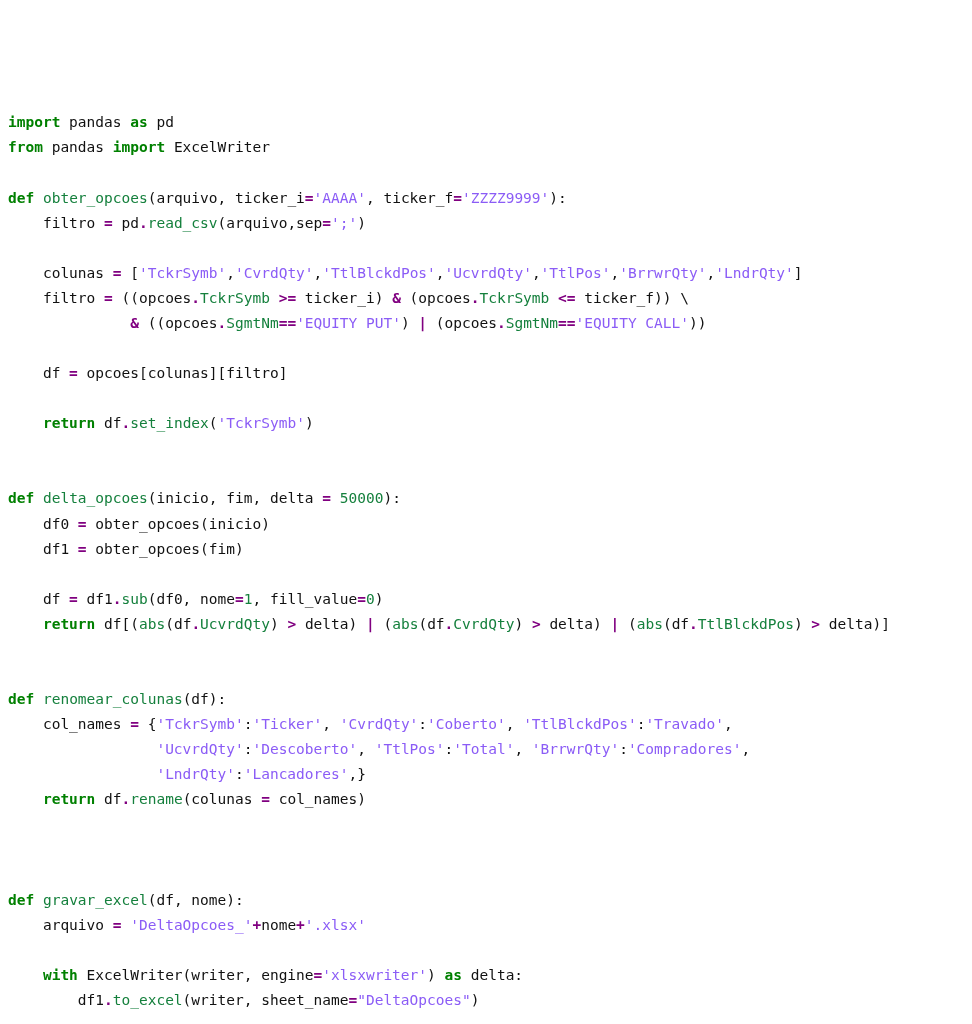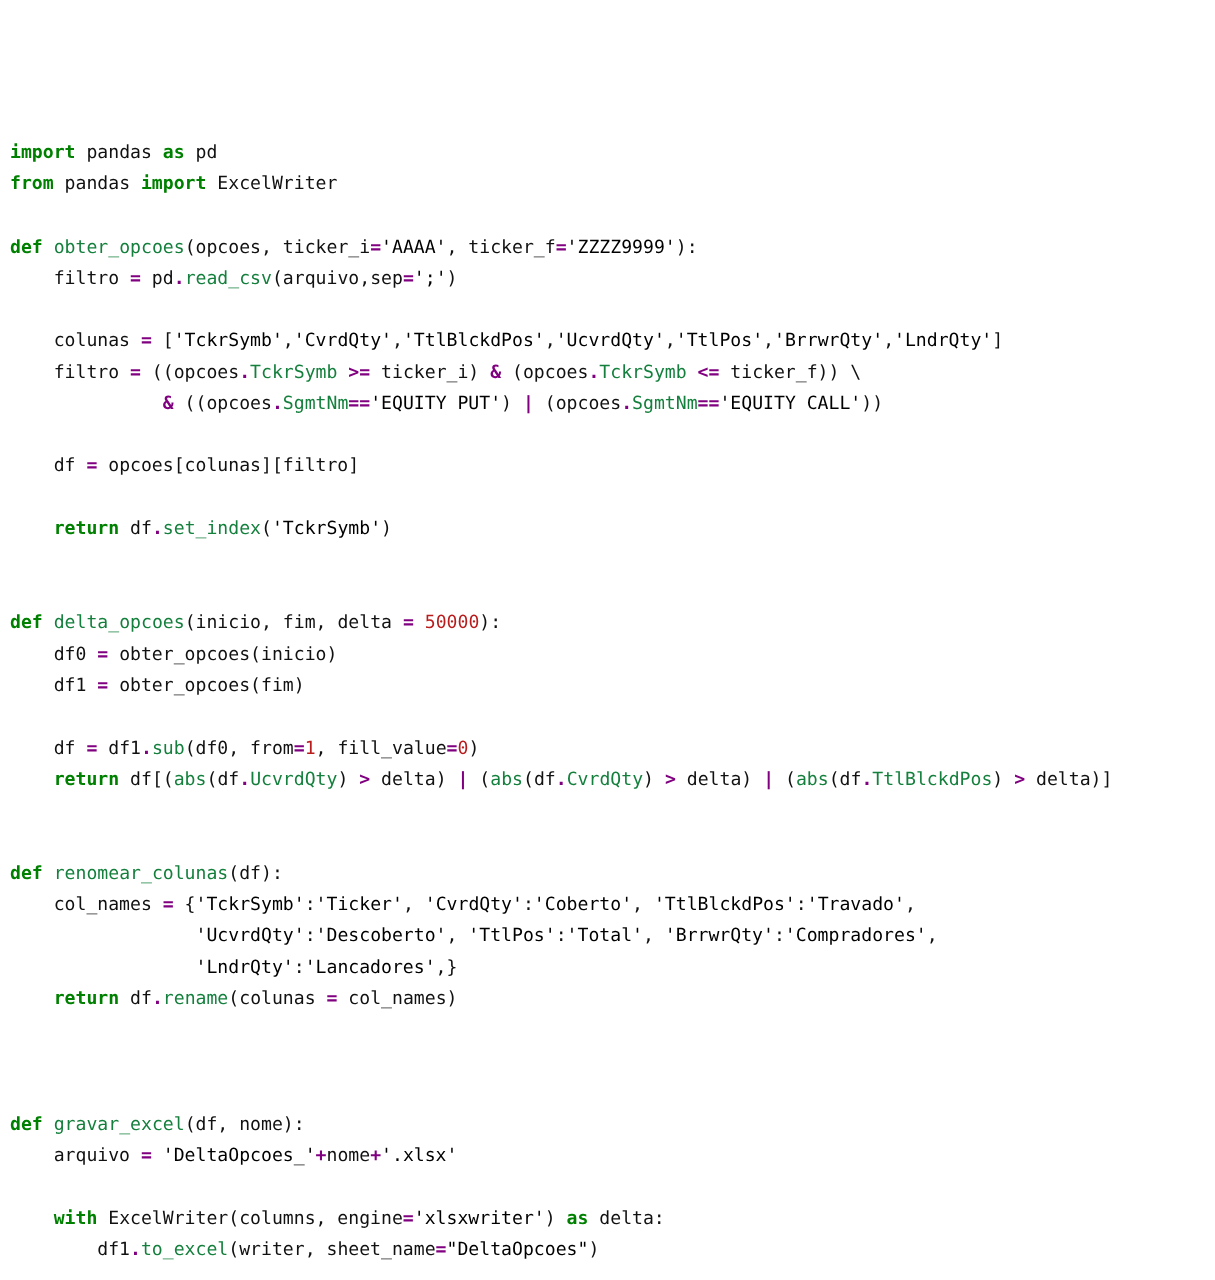--- a/index.html
+++ b/index.html
@@ -14,65 +14,65 @@
     box-sizing: border-box;
     font-family: "Consolas", "DejaVu Sans Mono", "Courier New", monospace;
     font-size: 14.5px;
     line-height: 1.73;
     color: #111;
     white-space: pre;
     overflow: hidden;
   }
   .kw  { color: #008000; font-weight: bold; }   
   .idb { color: #15803d; }                      
-  .num { color: #b91c1c; }                      
-  .str { color: #000000; }                      
+  .num { color: #15803d; }                      
+  .str { color: #8b5cf6; }                      
   .blk { color: #111; }                         
   .op  { color: #800080; font-weight: bold; }                         
 </style>
 </head>
 <body>
 
 
 
 <div id="code-container"><span class="code-line"><span class="kw">import</span><span class="blk"> pandas </span><span class="kw">as</span><span class="blk"> pd</span></span>
 <span class="code-line"><span class="kw">from</span><span class="blk"> pandas </span><span class="kw">import</span><span class="blk"> ExcelWriter</span></span>
 <span class="code-line">&nbsp;</span>
-<span class="code-line"><span class="kw">def</span><span class="blk"> </span><span class="idb">obter_opcoes</span><span class="blk">(opcoes, ticker_i</span><span class="op">=</span><span class="str">'AAAA'</span><span class="blk">, ticker_f</span><span class="op">=</span><span class="str">'ZZZZ9999'</span><span class="blk">):</span></span>
+<span class="code-line"><span class="kw">def</span><span class="blk"> </span><span class="idb">obter_opcoes</span><span class="blk">(arquivo, ticker_i</span><span class="op">=</span><span class="str">'AAAA'</span><span class="blk">, ticker_f</span><span class="op">=</span><span class="str">'ZZZZ9999'</span><span class="blk">):</span></span>
 <span class="code-line"><span class="blk">    filtro </span><span class="op">=</span><span class="blk"> pd</span><span class="op">.</span><span class="idb">read_csv</span><span class="blk">(arquivo,sep</span><span class="op">=</span><span class="str">';'</span><span class="blk">)</span></span>
 <span class="code-line">&nbsp;</span>
 <span class="code-line"><span class="blk">    colunas </span><span class="op">=</span><span class="blk"> [</span><span class="str">'TckrSymb'</span><span class="blk">,</span><span class="str">'CvrdQty'</span><span class="blk">,</span><span class="str">'TtlBlckdPos'</span><span class="blk">,</span><span class="str">'UcvrdQty'</span><span class="blk">,</span><span class="str">'TtlPos'</span><span class="blk">,</span><span class="str">'BrrwrQty'</span><span class="blk">,</span><span class="str">'LndrQty'</span><span class="blk">]</span></span>
 <span class="code-line"><span class="blk">    filtro </span><span class="op">=</span><span class="blk"> ((opcoes</span><span class="op">.</span><span class="idb">TckrSymb</span><span class="blk"> </span><span class="op">&gt;=</span><span class="blk"> ticker_i) </span><span class="op">&amp;</span><span class="blk"> (opcoes</span><span class="op">.</span><span class="idb">TckrSymb</span><span class="blk"> </span><span class="op">&lt;=</span><span class="blk"> ticker_f)) \</span></span>
 <span class="code-line"><span class="blk">              </span><span class="op">&amp;</span><span class="blk"> ((opcoes</span><span class="op">.</span><span class="idb">SgmtNm</span><span class="op">==</span><span class="str">'EQUITY PUT'</span><span class="blk">) </span><span class="op">|</span><span class="blk"> (opcoes</span><span class="op">.</span><span class="idb">SgmtNm</span><span class="op">==</span><span class="str">'EQUITY CALL'</span><span class="blk">))</span></span>
 <span class="code-line">&nbsp;</span>
 <span class="code-line"><span class="blk">    df </span><span class="op">=</span><span class="blk"> opcoes[colunas][filtro]</span></span>
 <span class="code-line">&nbsp;</span>
 <span class="code-line"><span class="blk">    </span><span class="kw">return</span><span class="blk"> df</span><span class="op">.</span><span class="idb">set_index</span><span class="blk">(</span><span class="str">'TckrSymb'</span><span class="blk">)</span></span>
 <span class="code-line">&nbsp;</span>
 <span class="code-line">&nbsp;</span>
 <span class="code-line"><span class="kw">def</span><span class="blk"> </span><span class="idb">delta_opcoes</span><span class="blk">(inicio, fim, delta </span><span class="op">=</span><span class="blk"> </span><span class="num">50000</span><span class="blk">):</span></span>
 <span class="code-line"><span class="blk">    df0 </span><span class="op">=</span><span class="blk"> obter_opcoes(inicio)</span></span>
 <span class="code-line"><span class="blk">    df1 </span><span class="op">=</span><span class="blk"> obter_opcoes(fim)</span></span>
 <span class="code-line">&nbsp;</span>
-<span class="code-line"><span class="blk">    df </span><span class="op">=</span><span class="blk"> df1</span><span class="op">.</span><span class="idb">sub</span><span class="blk">(df0, from</span><span class="op">=</span><span class="num">1</span><span class="blk">, fill_value</span><span class="op">=</span><span class="num">0</span><span class="blk">)</span></span>
+<span class="code-line"><span class="blk">    df </span><span class="op">=</span><span class="blk"> df1</span><span class="op">.</span><span class="idb">sub</span><span class="blk">(df0, nome</span><span class="op">=</span><span class="num">1</span><span class="blk">, fill_value</span><span class="op">=</span><span class="num">0</span><span class="blk">)</span></span>
 <span class="code-line"><span class="blk">    </span><span class="kw">return</span><span class="blk"> df[(</span><span class="idb">abs</span><span class="blk">(df</span><span class="op">.</span><span class="idb">UcvrdQty</span><span class="blk">) </span><span class="op">&gt;</span><span class="blk"> delta) </span><span class="op">|</span><span class="blk"> (</span><span class="idb">abs</span><span class="blk">(df</span><span class="op">.</span><span class="idb">CvrdQty</span><span class="blk">) </span><span class="op">&gt;</span><span class="blk"> delta) </span><span class="op">|</span><span class="blk"> (</span><span class="idb">abs</span><span class="blk">(df</span><span class="op">.</span><span class="idb">TtlBlckdPos</span><span class="blk">) </span><span class="op">&gt;</span><span class="blk"> delta)]</span></span>
 <span class="code-line">&nbsp;</span>
 <span class="code-line">&nbsp;</span>
 <span class="code-line"><span class="kw">def</span><span class="blk"> </span><span class="idb">renomear_colunas</span><span class="blk">(df):</span></span>
 <span class="code-line"><span class="blk">    col_names </span><span class="op">=</span><span class="blk"> {</span><span class="str">'TckrSymb'</span><span class="blk">:</span><span class="str">'Ticker'</span><span class="blk">, </span><span class="str">'CvrdQty'</span><span class="blk">:</span><span class="str">'Coberto'</span><span class="blk">, </span><span class="str">'TtlBlckdPos'</span><span class="blk">:</span><span class="str">'Travado'</span><span class="blk">,</span></span>
 <span class="code-line"><span class="blk">                 </span><span class="str">'UcvrdQty'</span><span class="blk">:</span><span class="str">'Descoberto'</span><span class="blk">, </span><span class="str">'TtlPos'</span><span class="blk">:</span><span class="str">'Total'</span><span class="blk">, </span><span class="str">'BrrwrQty'</span><span class="blk">:</span><span class="str">'Compradores'</span><span class="blk">,</span></span>
 <span class="code-line"><span class="blk">                 </span><span class="str">'LndrQty'</span><span class="blk">:</span><span class="str">'Lancadores'</span><span class="blk">,}</span></span>
 <span class="code-line"><span class="blk">    </span><span class="kw">return</span><span class="blk"> df</span><span class="op">.</span><span class="idb">rename</span><span class="blk">(colunas </span><span class="op">=</span><span class="blk"> col_names)</span></span>
 <span class="code-line">&nbsp;</span>
 <span class="code-line">&nbsp;</span>
 <span class="code-line">&nbsp;</span>
 <span class="code-line"><span class="kw">def</span><span class="blk"> </span><span class="idb">gravar_excel</span><span class="blk">(df, nome):</span></span>
 <span class="code-line"><span class="blk">    arquivo </span><span class="op">=</span><span class="blk"> </span><span class="str">'DeltaOpcoes_'</span><span class="op">+</span><span class="blk">nome</span><span class="op">+</span><span class="str">'.xlsx'</span></span>
 <span class="code-line">&nbsp;</span>
-<span class="code-line"><span class="blk">    </span><span class="kw">with</span><span class="blk"> ExcelWriter(columns, engine</span><span class="op">=</span><span class="str">'xlsxwriter'</span><span class="blk">) </span><span class="kw">as</span><span class="blk"> delta:</span></span>
+<span class="code-line"><span class="blk">    </span><span class="kw">with</span><span class="blk"> ExcelWriter(writer, engine</span><span class="op">=</span><span class="str">'xlsxwriter'</span><span class="blk">) </span><span class="kw">as</span><span class="blk"> delta:</span></span>
 <span class="code-line"><span class="blk">        df1</span><span class="op">.</span><span class="idb">to_excel</span><span class="blk">(writer, sheet_name</span><span class="op">=</span><span class="str">"DeltaOpcoes"</span><span class="blk">)</span></span>
 <span class="code-line">&nbsp;</span>
 
 
 
 
 
 
 
 </div>

